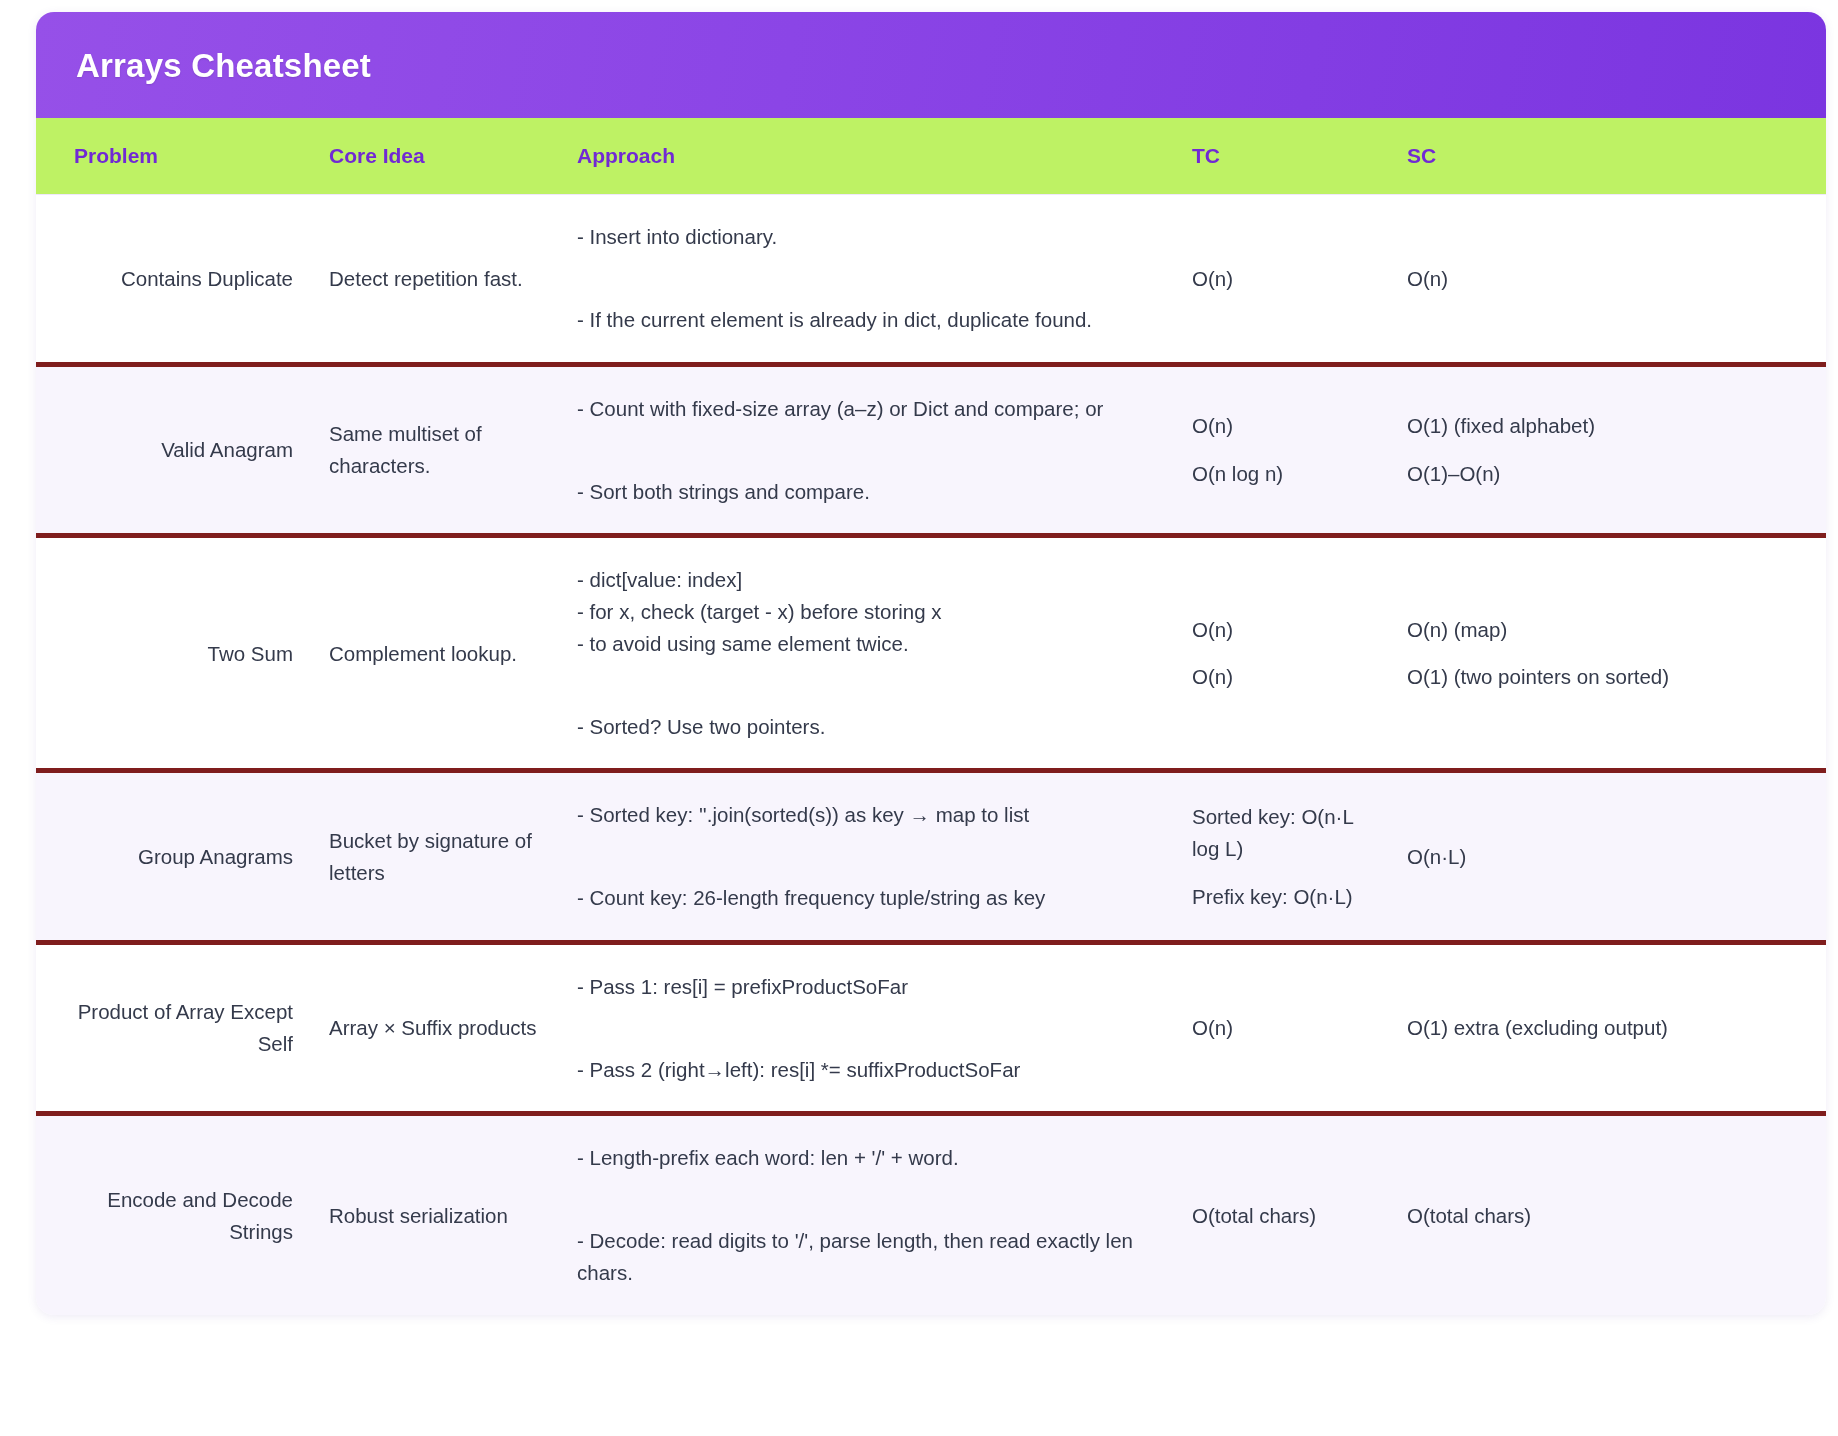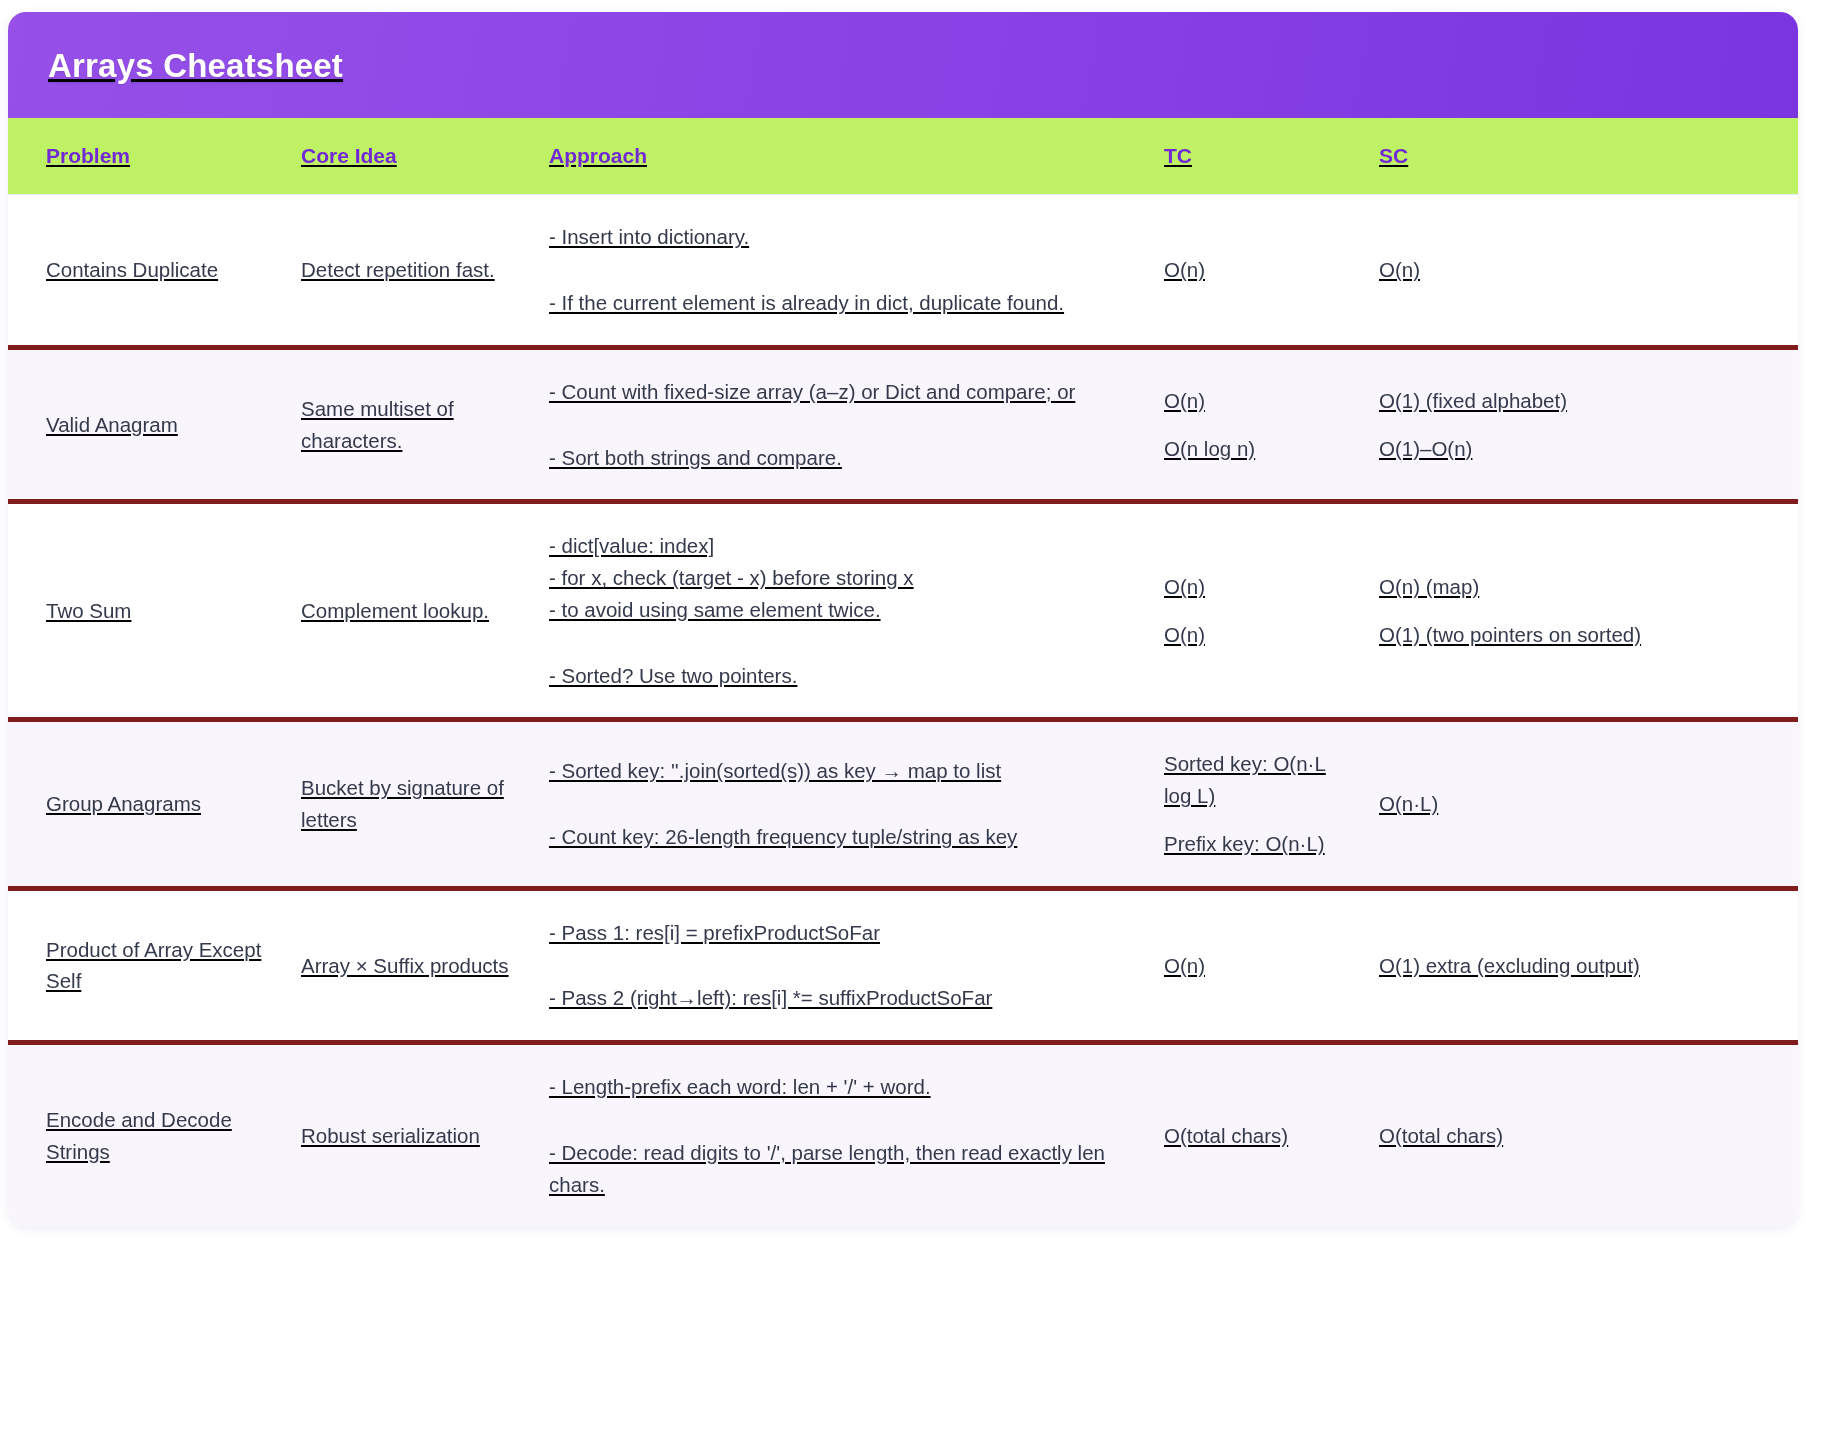--- a/index.html
+++ b/index.html
@@ -11,23 +11,22 @@
     width: 1838px;
     height: 1436px;
     font-family: "Liberation Sans", sans-serif;
     -webkit-font-smoothing: antialiased;
   }
 
   .page {
     width: 1797px;
     height: 1436px;
     box-sizing: border-box;
-    padding: 12px 24px 24px 8px;
+    padding: 12px 24px 24px 36px;
     background: #ffffff;
-    text-decoration: underline;
   }
 
   .card {
     width: 1790px;
     border-radius: 18px;
     overflow: hidden;
     background: #ffffff;
     box-shadow: 0 2px 10px rgba(90, 60, 160, 0.10);
   }
 
@@ -67,36 +66,36 @@
   table.sheet thead th:first-child { padding-left: 38px; }
 
   table.sheet tbody td {
     font-size: 20.5px;
     color: #343A4B;
     line-height: 1.55;
     padding: 26px 18px 26px 18px;
     vertical-align: middle;
     border-bottom: 5px solid #7f1d1d;
   }
-  table.sheet tbody td:first-child { padding-left: 38px; }
+  table.sheet tbody td:first-child { padding-left: 38px; text-align: right; }
   table.sheet tbody tr:last-child td { border-bottom: none; }
 
   table.sheet tbody tr.alt td {
     background: #F8F5FD;
   }
 
   
   col.c-problem  { width: 275px; }
   col.c-idea     { width: 248px; }
   col.c-approach { width: 615px; }
   col.c-tc       { width: 215px; }
   col.c-sc       { width: 437px; }
 
   
-  .para + .para { margin-top: 34px; }
+  .para + .para { margin-top: 51px; }
   .tight > div + div { margin-top: 0; }
 
   .complexity > div + div { margin-top: 16px; }
 </style>
 </head>
 <body>
 
 <div class="page">
   <div class="card">
 

